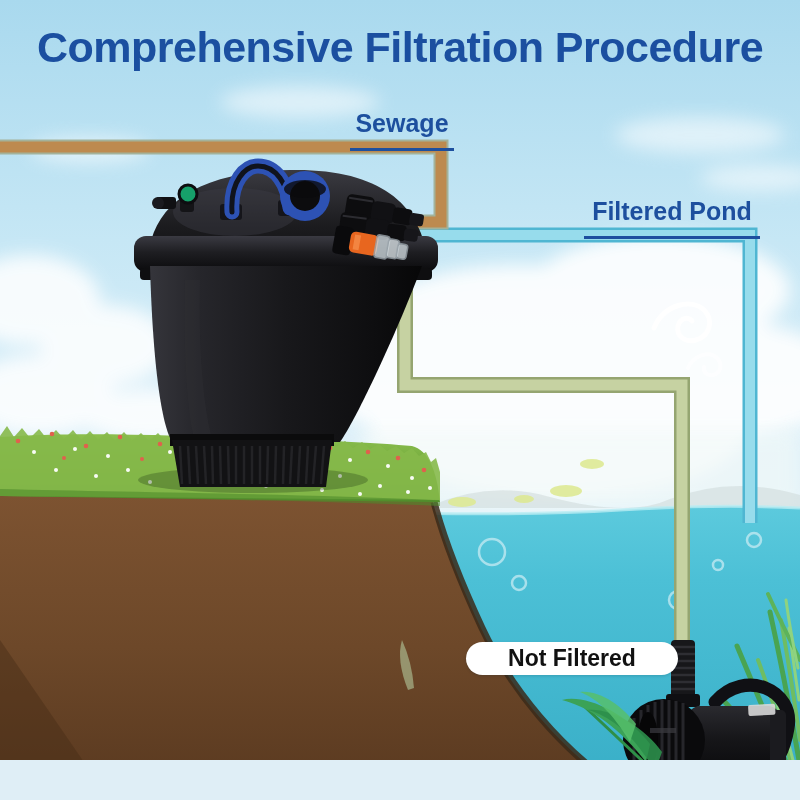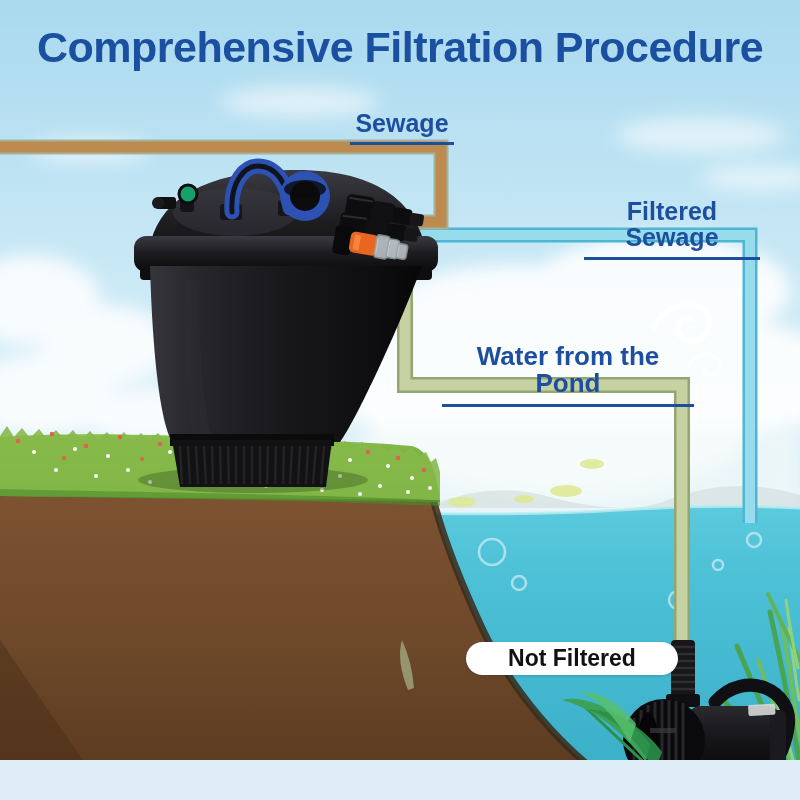--- a/index.html
+++ b/index.html
@@ -11,21 +11,21 @@
   .stage svg{position:absolute;left:0;top:0;}
   .page-title{
     position:absolute;left:0;top:23px;width:800px;text-align:center;
     font-size:43px;font-weight:bold;letter-spacing:-0.5px;
     color:var(--title-blue,#1b4fa0);margin:0;
   }
   .flow-label{
     position:absolute;text-align:center;font-weight:bold;
     color:var(--label-blue,#1d4f9e);
     border-bottom:3px solid var(--label-blue,#1d4f9e);
-    padding-bottom:6px;line-height:1.05;
+    padding-bottom:12px;line-height:1.05;
   }
   .label-sewage{left:350px;top:110px;width:104px;font-size:25px;}
   .label-filtered{left:584px;top:198px;width:176px;font-size:25px;}
   .label-pond{left:442px;top:343px;width:252px;font-size:26px;}
   .badge-pill{
     position:absolute;left:466px;top:642px;width:212px;height:33px;
     background:var(--badge-bg,#ffffff);border-radius:17px;
     display:flex;align-items:center;justify-content:center;
     font-size:23px;font-weight:bold;color:var(--badge-text,#111111);
     box-shadow:0 1px 3px rgba(0,40,60,.18);
@@ -370,18 +370,17 @@
     <path d="M652,770 Q620,740 584,706" fill="none" stroke="#2e8f47" stroke-width="3"></path>
     <path d="M646,762 C615,722 585,706 562,700 C585,694 625,712 650,744 Z" fill="#3ba257"></path>
     <path d="M655,772 C635,735 610,716 588,710 C612,708 645,728 662,752 Z" fill="#2c8f4b" opacity="0.9"></path>
     <path d="M630,742 C612,712 596,698 580,692 C600,690 622,706 636,724 Z" fill="#57c06b" opacity="0.85"></path>
   </g>
 </svg>
 
 <h1 class="page-title">Comprehensive Filtration Procedure</h1>
 
 <div class="flow-label label-sewage">Sewage</div>
-<div class="flow-label label-filtered">Filtered Sewage</div>
-<div class="flow-label label-pond">Water from the Pond</div>
+<div class="flow-label label-filtered">Filtered Pond</div>
 
 <div class="badge-pill">Not Filtered</div>
 
 </div>
 
 </body></html>

